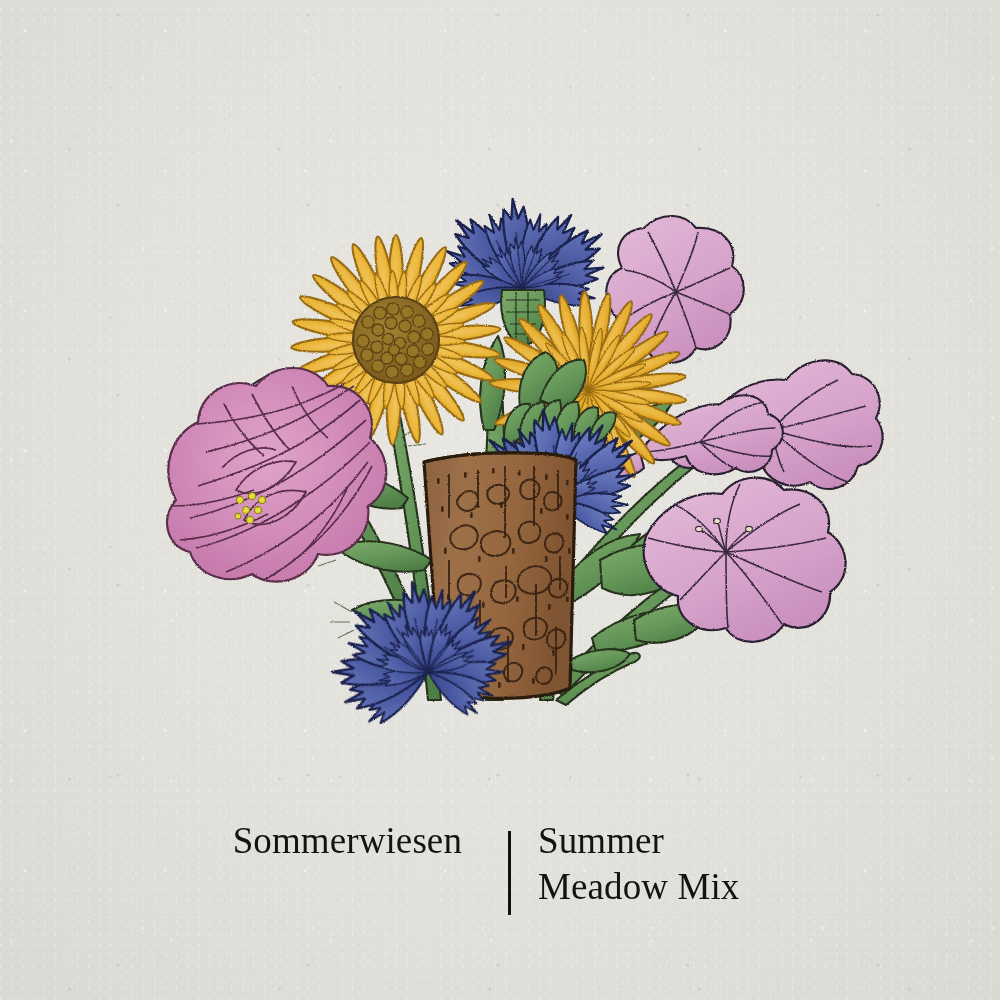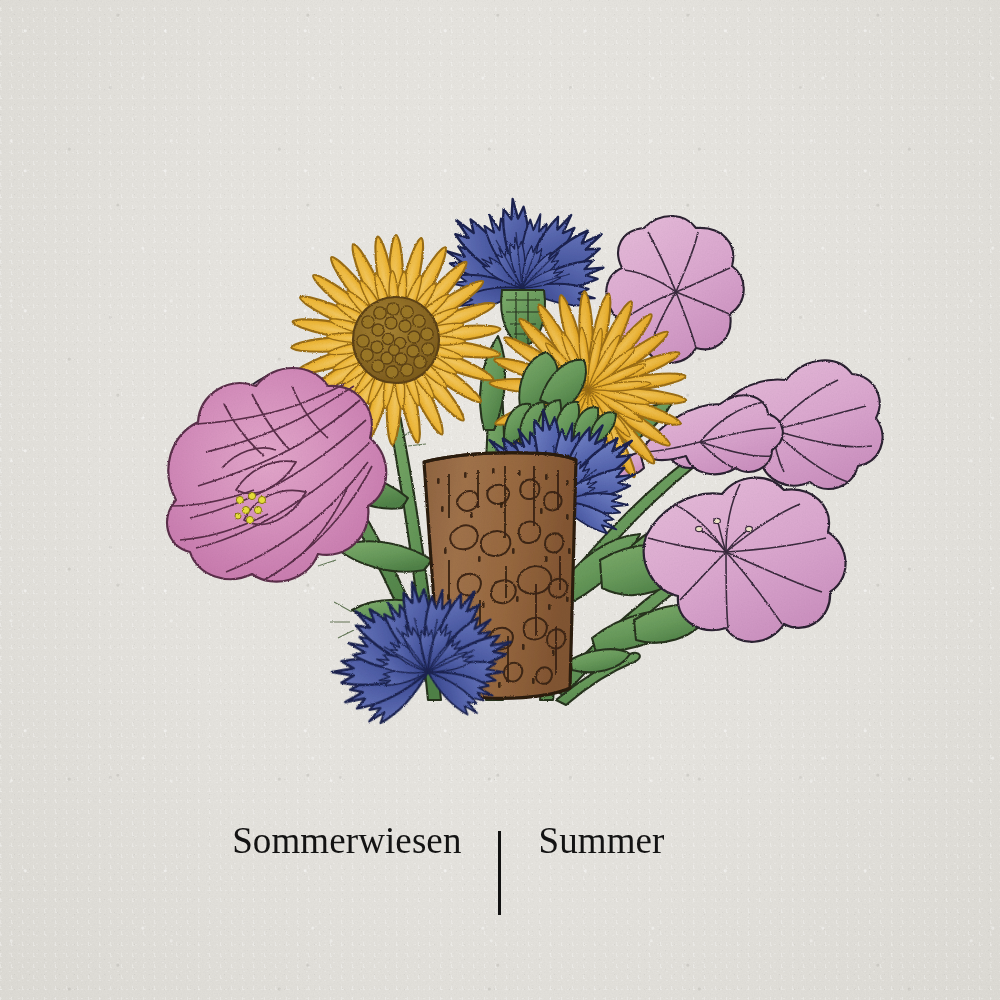--- a/index.html
+++ b/index.html
@@ -56,22 +56,22 @@
     align-items: flex-start;
     justify-content: center;
   }
   .cap-col {
     width: 322px;
     color: #131313;
     font-size: 37px;
     line-height: 46px;
     letter-spacing: .1px;
   }
-  .cap-left { text-align: right; padding-right: 36px; }
-  .cap-right { text-align: left; padding-left: 38px; }
+  .cap-left { text-align: right; padding-right: 46px; }
+  .cap-right { text-align: left; padding-left: 27px; }
   .cap-rule {
     width: 3px;
     height: 84px;
     background: #111;
     margin-top: 13px;
     flex: 0 0 auto;
   }
   .cap-line { display: block; white-space: nowrap; }
 </style>
 </head>
@@ -671,16 +671,17 @@
     </svg>
   </div>
 
   <div id="caption">
     <div class="cap-col cap-left">
       <span class="cap-line">Sommerwiesen</span>
     </div>
     <div class="cap-rule"></div>
     <div class="cap-col cap-right">
       <span class="cap-line">Summer</span>
+      <span class="cap-line">Meadow Mix</span>
     </div>
   </div>
 
 </div>
 
 </body></html>

